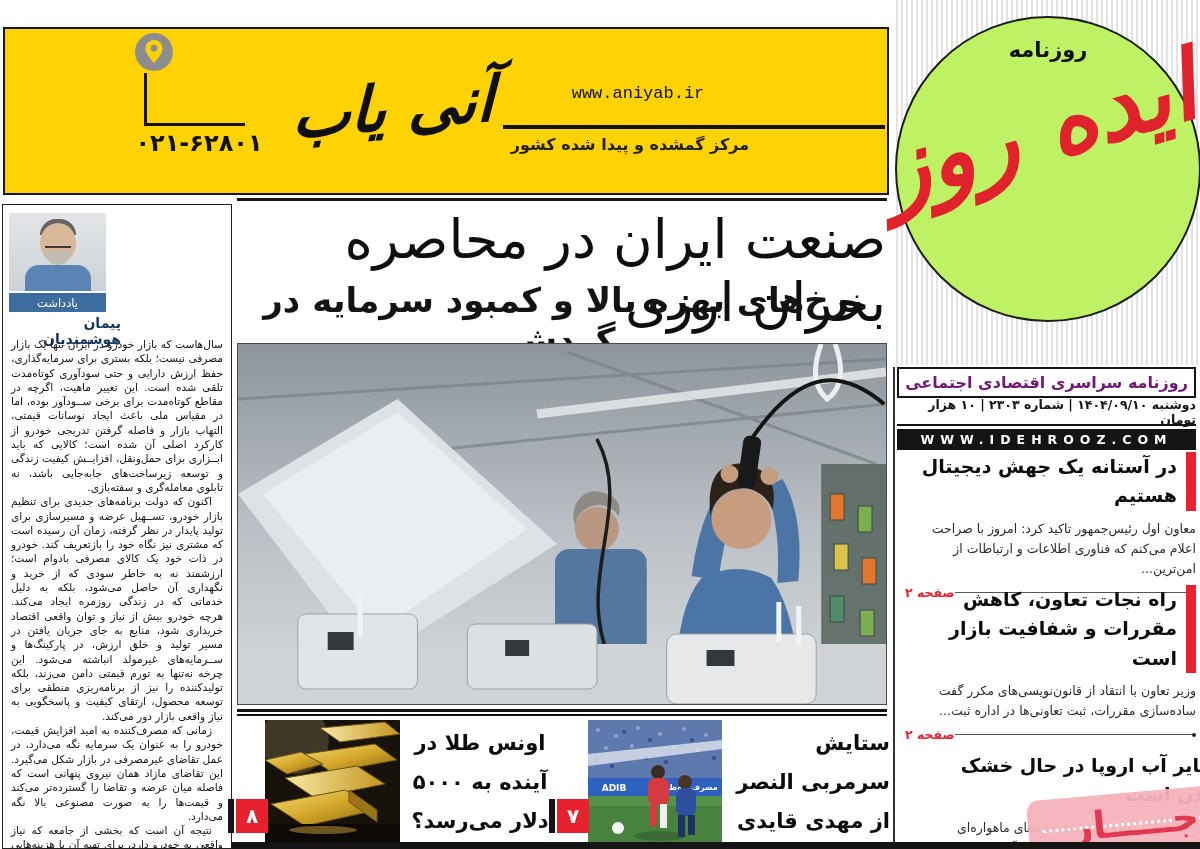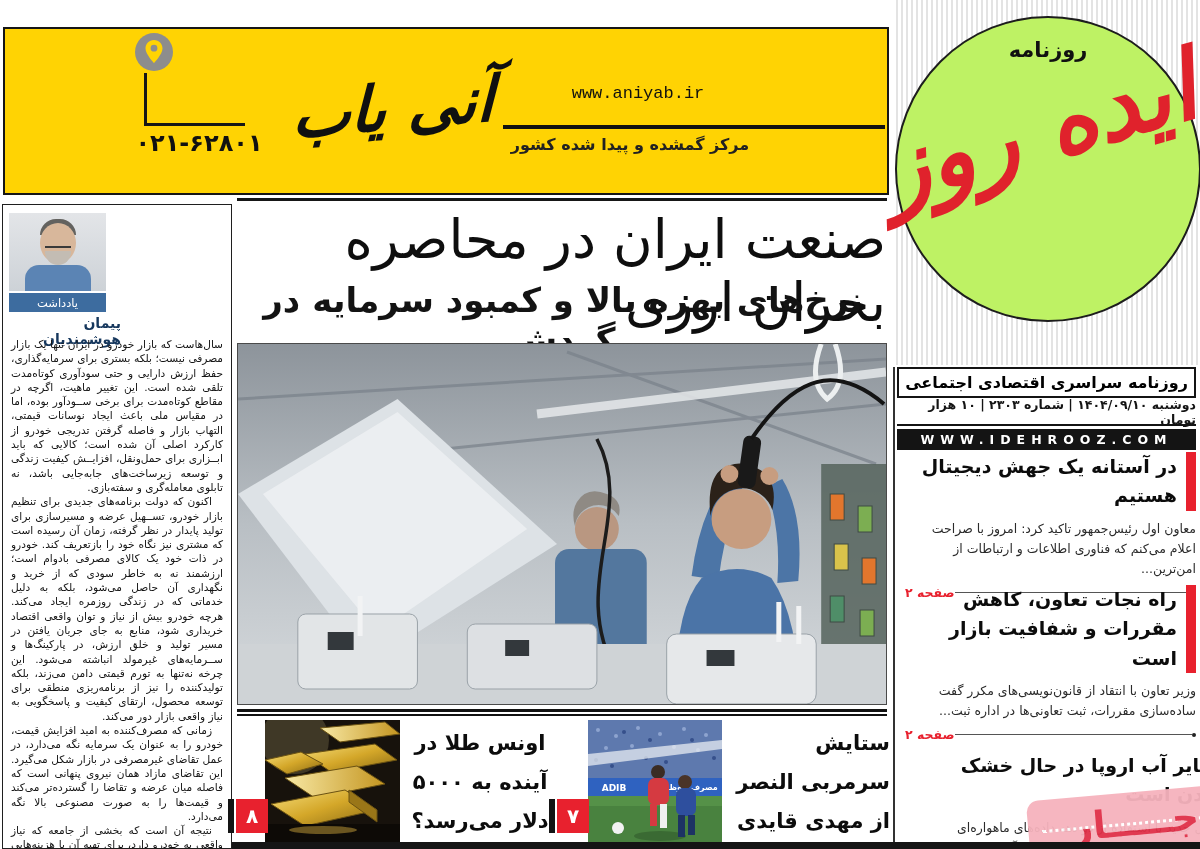--- a/index.html
+++ b/index.html
@@ -25,21 +25,21 @@
   
   .stripes{left:893px;top:0;width:307px;height:365px;
            background:repeating-linear-gradient(90deg,#ffffff 0 3px,#e3e3e3 3px 5px);}
   .logo-circle{left:895px;top:16px;width:302px;height:302px;border-radius:50%;background:#bef264;
                border:2px solid #1d1d1d;text-align:center;}
   .logo-rouznameh{margin-top:20px;font-size:21px;font-weight:bold;color:#111;}
   .logo-title{font-size:95px;font-weight:bold;color:#e0222c;transform:rotate(-16deg);margin-top:8px;
               font-style:italic;white-space:nowrap;}
   .mast-subtitle{left:897px;top:367px;width:299px;height:31px;border:2px solid #141414;background:#fff;
                  box-sizing:border-box;display:flex;align-items:center;justify-content:center;
-                 font-size:16px;font-weight:bold;color:#000000;}
+                 font-size:16px;font-weight:bold;color:#701a75;}
   .mast-dateline{left:897px;top:400px;width:299px;height:26px;display:flex;align-items:center;justify-content:center;
                  font-size:12.5px;font-weight:bold;color:#141414;border-bottom:2px solid #141414;box-sizing:border-box;}
   .mast-site{left:897px;top:429px;width:299px;height:21px;background:#141414;color:#fff;direction:ltr;
              display:flex;align-items:center;justify-content:center;font-size:12.5px;letter-spacing:6px;font-weight:bold;}
   .v-divider{left:893px;top:367px;width:2px;height:482px;background:#333;}
 
   
   .side-article{left:905px;width:291px;}
   .sa-title{border-right:10px solid #e8212e;padding-right:9px;font-size:19px;font-weight:bold;
             line-height:1.55;color:#0c0c0c;text-align:right;}

